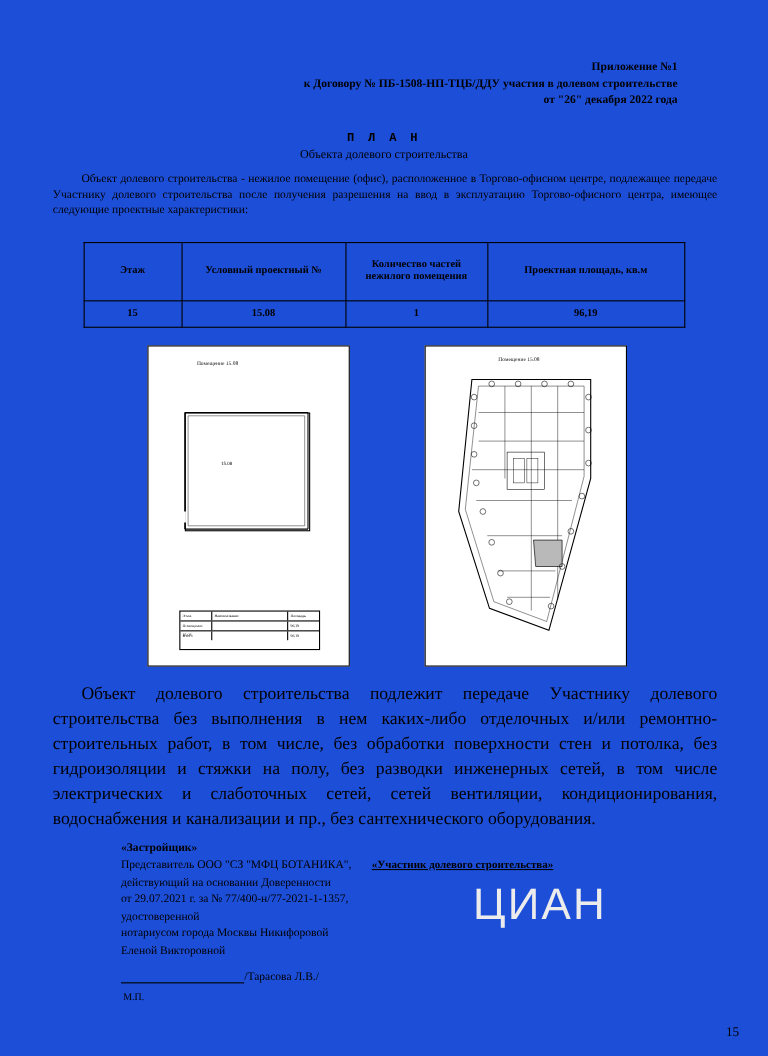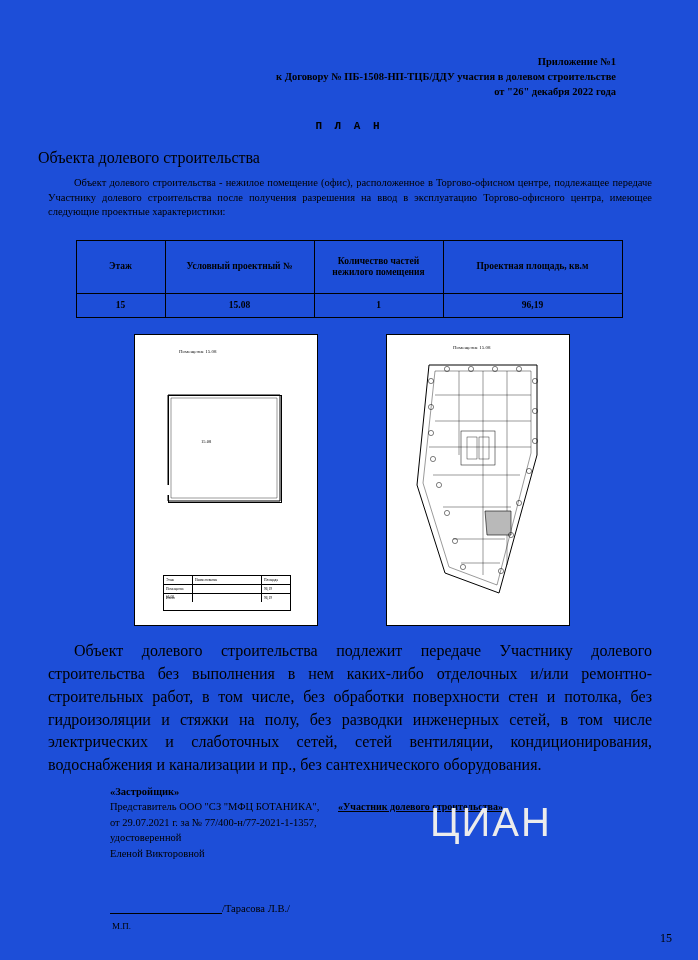--- a/index.html
+++ b/index.html
@@ -42,22 +42,23 @@
   
   .title {
     text-align: center;
     font-size: 11px;
     font-weight: bold;
     letter-spacing: 3px;
     margin-top: 20px;
     font-family: Liberation Mono, monospace;
   }
   .subtitle {
-    font-size: 16px;
-    margin-top: 17px;
+    text-align: center;
+    font-size: 11px;
+    margin-top: 3px;
   }
 
   .para {
     font-size: 10.5px;
     line-height: 1.42;
     text-align: justify;
     margin-top: 9px;
     padding: 0 8px 0 10px;
   }
   .para.indent { text-indent: 26px; }
@@ -341,22 +342,24 @@
       </div>
 
     </div>
 
     <div class="footer-para indent">Объект долевого строительства подлежит передаче Участнику долевого строительства без выполнения в нем каких-либо отделочных и/или ремонтно-строительных работ, в том числе, без обработки поверхности стен и потолка, без гидроизоляции и стяжки на полу, без разводки инженерных сетей, в том числе электрических и слаботочных сетей, сетей вентиляции, кондиционирования, водоснабжения и канализации и пр., без сантехнического оборудования.</div>
 
     <div class="sig">
       <div class="sig-left">
         <div class="b">«Застройщик»</div>
         <div>Представитель ООО "СЗ "МФЦ БОТАНИКА",</div>
+        <div>действующий на основании  Доверенности</div>
         <div> от 29.07.2021 г. за № 77/400-н/77-2021-1-1357,</div>
         <div>удостоверенной</div>
+        <div>нотариусом города Москвы Никифоровой</div>
         <div>Еленой Викторовной</div>
       </div>
       <div class="sig-right">«Участник долевого строительства»</div>
       <div class="sig-line">
         <span class="rule"></span><span>/Тарасова Л.В./</span>
       </div>
       <div class="mp">М.П.</div>
     </div>
 
   </div>

